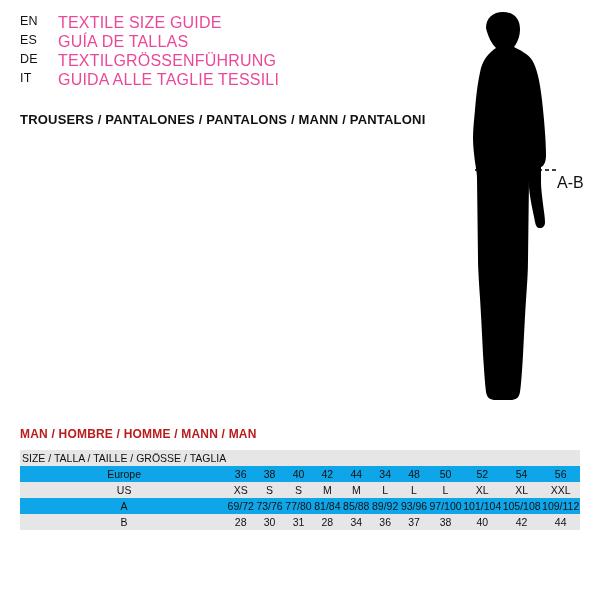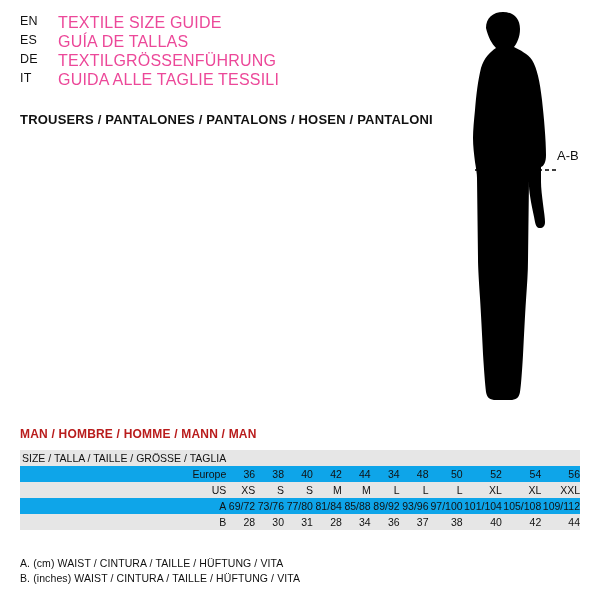--- a/index.html
+++ b/index.html
@@ -60,22 +60,22 @@
     position: absolute;
     left: 420px;
     top: 10px;
     width: 170px;
     height: 400px;
   }
   .figure-wrap svg { display: block; }
   .measure-label {
     position: absolute;
     left: 137px;
-    top: 138px;
-    font-size: 13px;
+    top: 164px;
+    font-size: 16px;
     color: #111;
   }
 
   
   .table-title {
     position: absolute;
     left: 20px;
     top: 427px;
     font-size: 12px;
     font-weight: bold;
@@ -85,21 +85,21 @@
   table.size-table {
     position: absolute;
     left: 20px;
     top: 450px;
     width: 560px;
     border-collapse: collapse;
     font-size: 10.5px;
   }
   table.size-table td {
     padding: 2px 0 2px 0;
-    text-align: right;
+    text-align: center;
     color: #111;
     white-space: nowrap;
   }
   table.size-table tr.shaded td {
     background: #e6e6e6;
   }
   table.size-table tr.plain td {
     background: #0ea5e9;
   }
   td.label-cell {
@@ -138,21 +138,21 @@
     <div class="lang-row">
       <span class="lang-code">DE</span>
       <span class="lang-text">TEXTILGRÖSSENFÜHRUNG</span>
     </div>
     <div class="lang-row">
       <span class="lang-code">IT</span>
       <span class="lang-text">GUIDA ALLE TAGLIE TESSILI</span>
     </div>
   </div>
 
-  <div class="section-title">TROUSERS / PANTALONES / PANTALONS / HOSEN / PANTALONI</div>
+  <div class="section-title">TROUSERS / PANTALONES / PANTALONS / MANN / PANTALONI</div>
 
   <div class="figure-wrap">
     <svg width="170" height="400" viewBox="0 0 170 400">
 
       <path fill="#000000" d="
         M66,18
         C66,8 73,2 83,2
         C93,2 100,8 100,19
         C100,27 97,33 94,37
         C100,40 108,44 112,50
@@ -261,18 +261,14 @@
         <td class="val-cell">36</td>
         <td class="val-cell">37</td>
         <td class="val-cell">38</td>
         <td class="val-cell">40</td>
         <td class="val-cell">42</td>
         <td class="val-cell">44</td>
       </tr>
     </tbody>
   </table>
 
-  <div class="footnotes">
-    <div>A. (cm) WAIST / CINTURA / TAILLE / HÜFTUNG / VITA</div>
-    <div>B. (inches) WAIST / CINTURA / TAILLE / HÜFTUNG / VITA</div>
-  </div>
 
 </div>
 
 </body></html>

